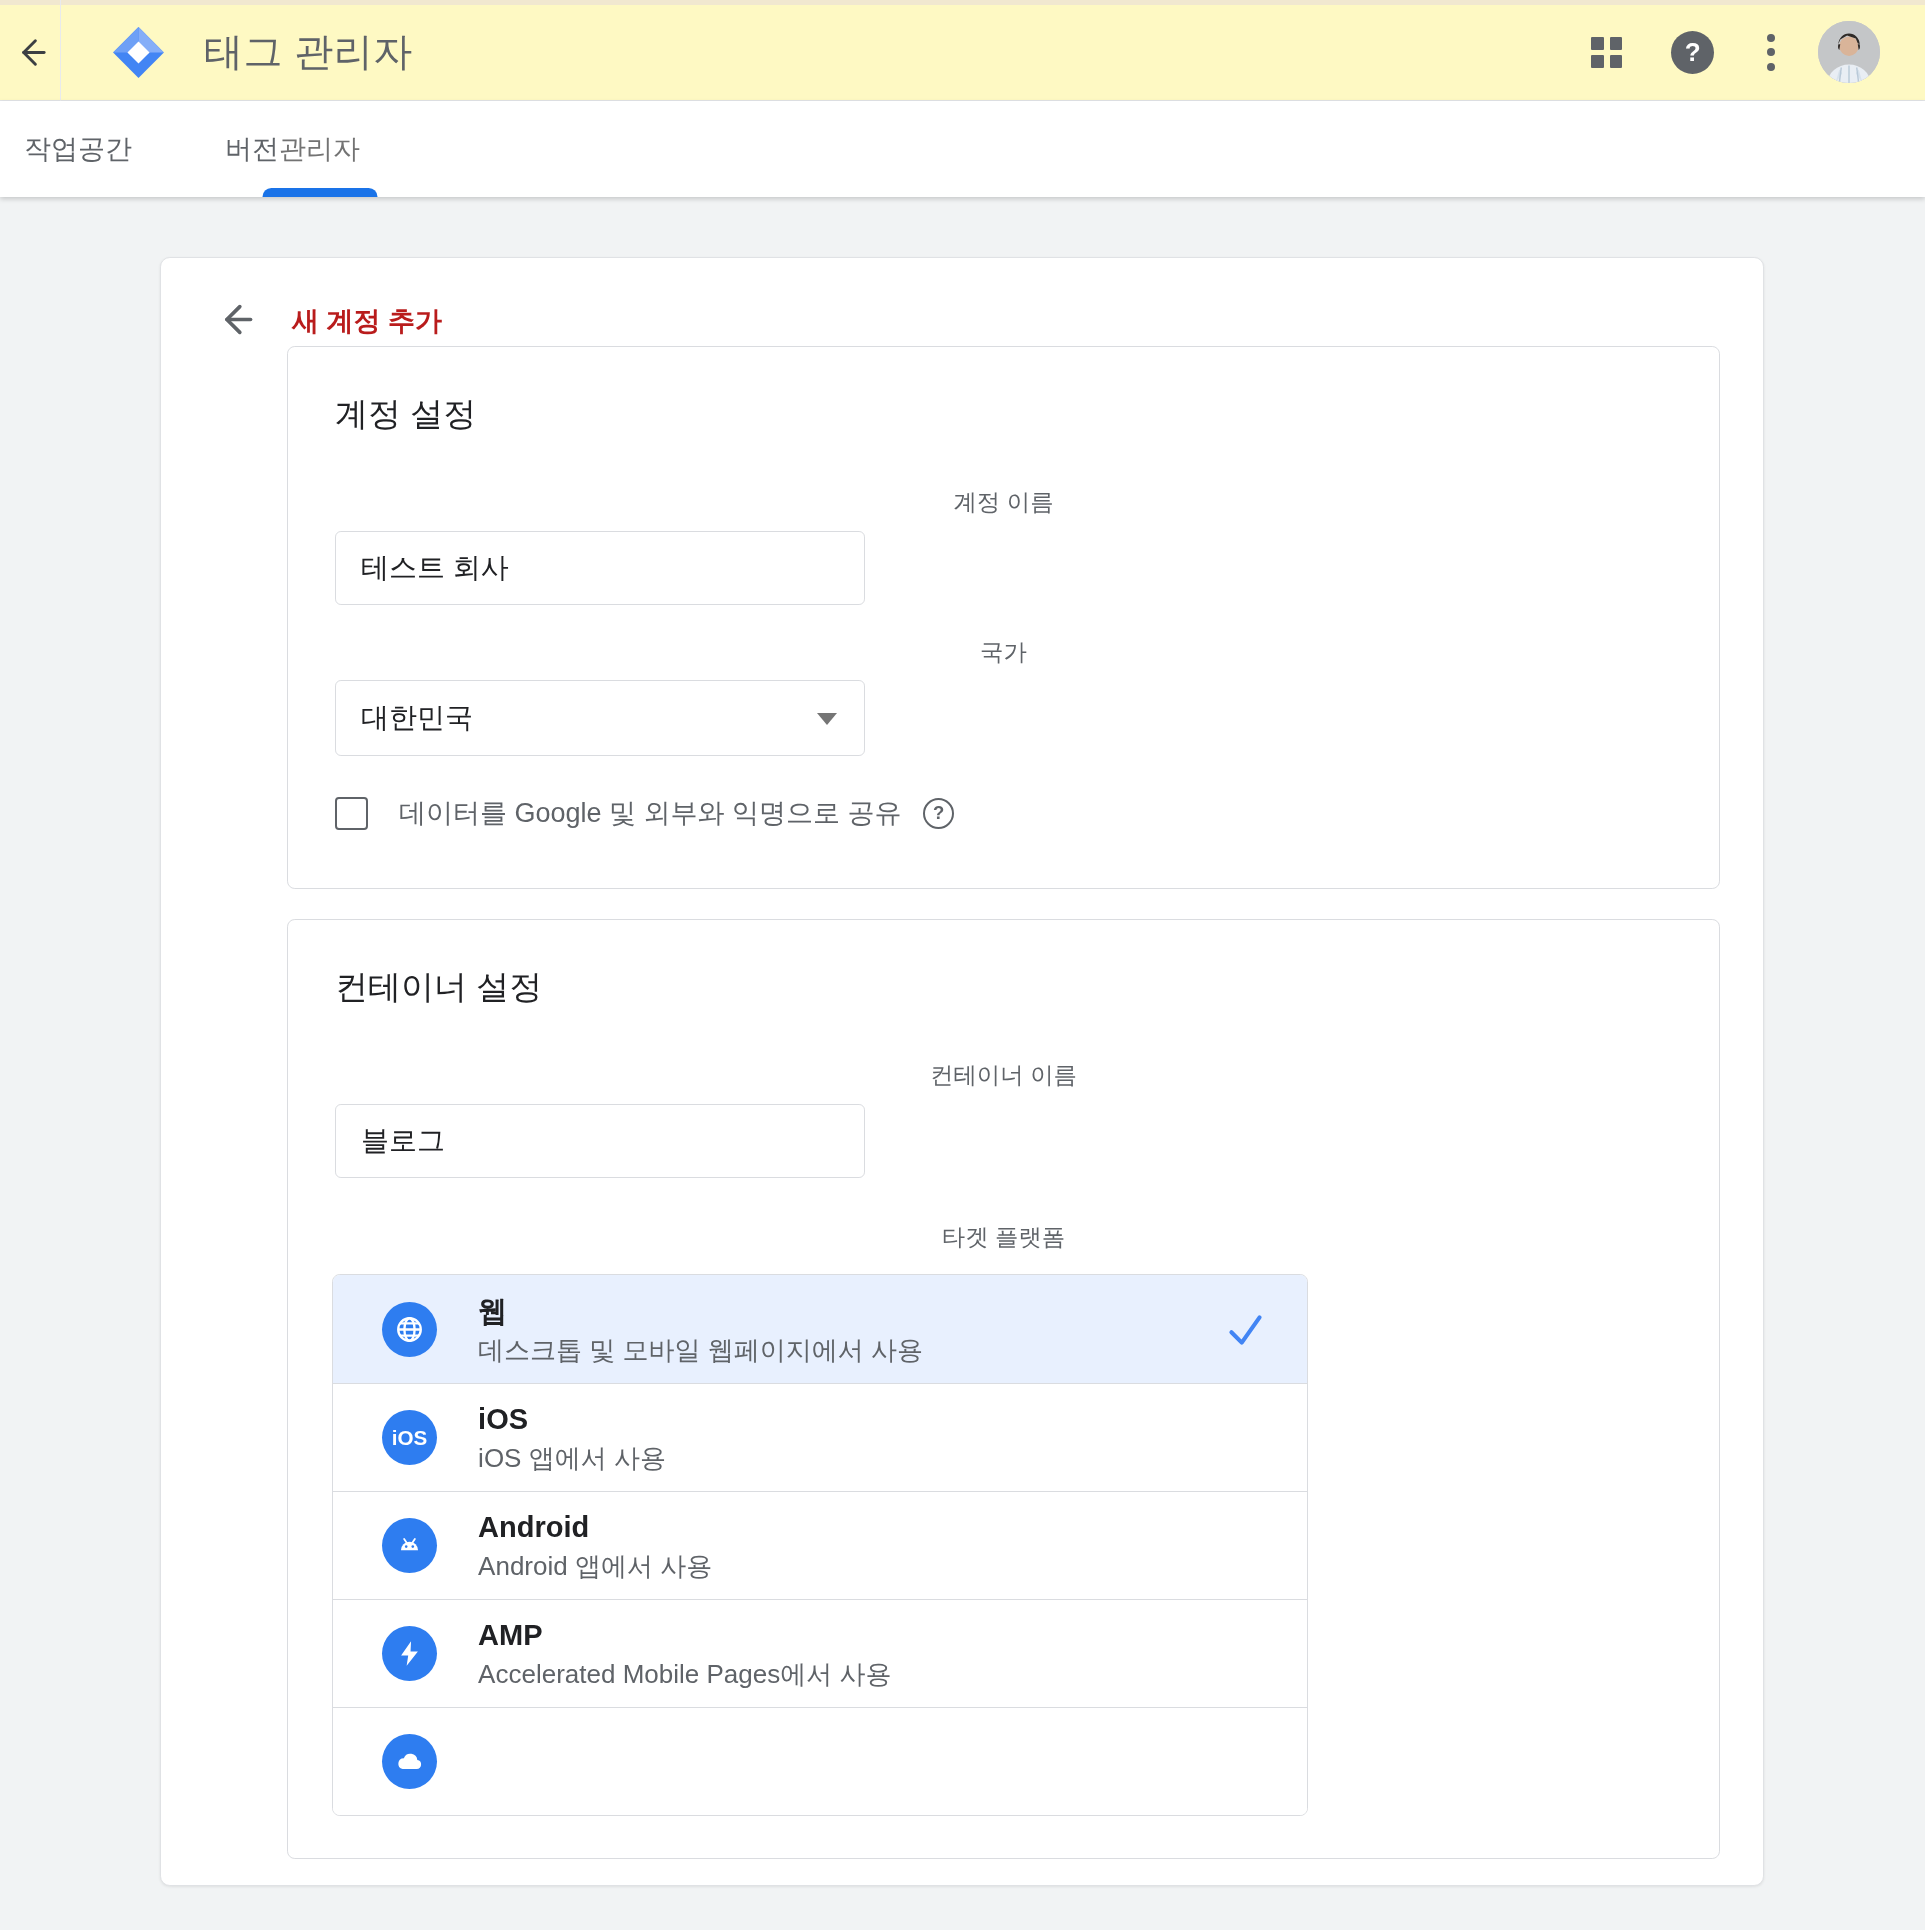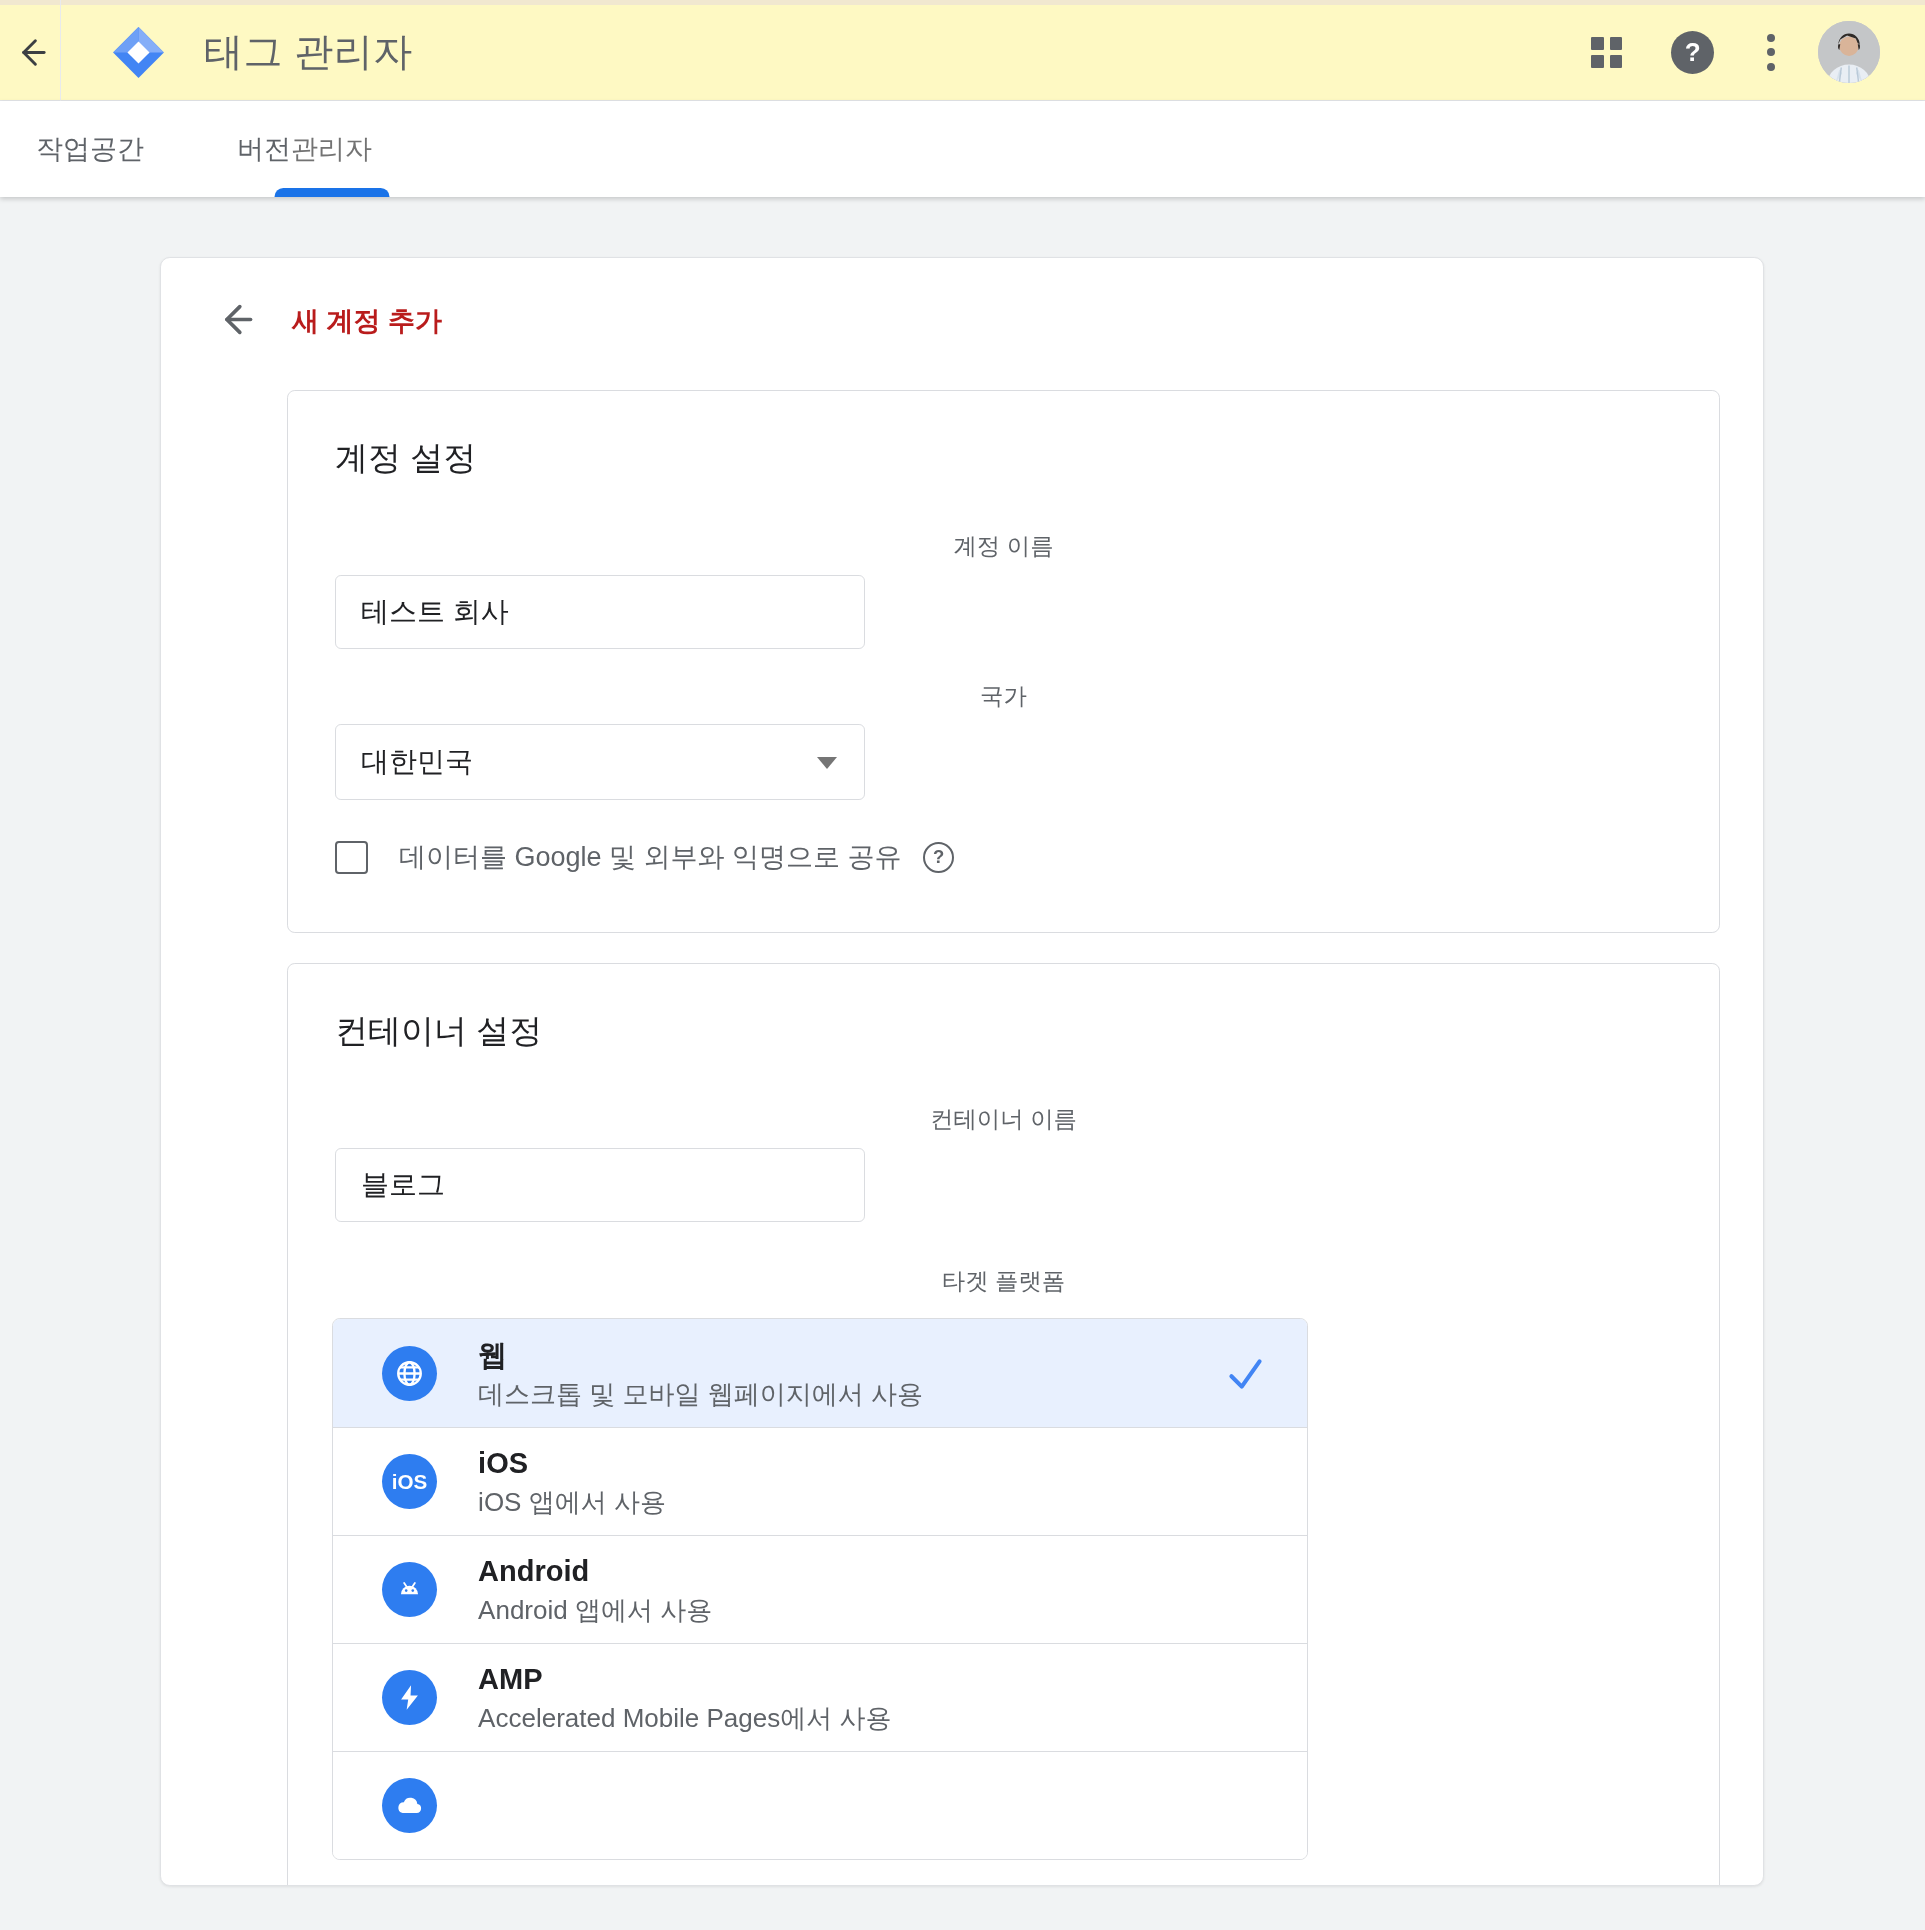--- a/index.html
+++ b/index.html
@@ -28,21 +28,21 @@
     margin-left:49px; width:43px; height:43px; border-radius:50%; background:#5f6368;
     color:#ffffff; font-size:26px; font-weight:bold; display:flex; align-items:center; justify-content:center; cursor:pointer;
   }
   .dots-icon { margin-left:49px; width:9.8px; display:flex; flex-direction:column; gap:6.8px; cursor:pointer; padding:3.9px; }
   .dots-icon span { width:7.8px; height:7.8px; border-radius:50%; background:#5f6368; }
   .avatar { margin-left:45px; width:62px; height:62px; border-radius:50%; overflow:hidden; cursor:pointer; background:#c4c6c8; }
 
   
   .tabbar {
     height:96px; background:#ffffff; display:flex; align-items:stretch;
-    padding-left:36px; position:relative; z-index:2;
+    padding-left:24px; position:relative; z-index:2;
     box-shadow:0 2px 4.9px rgba(0,0,0,0.18);
   }
   .tab {
     position:relative; display:flex; align-items:center; font-size:27px; color:#5f6368;
     cursor:pointer; white-space:nowrap;
   }
   .tab.t1 { margin-right:93px; }
   .tab.t2 { }
   .tab.active { color:#737373; }
   .tab .underline {
@@ -58,21 +58,21 @@
     height:1629px; padding-top:39px; overflow:hidden;
   }
   .page-head { display:flex; align-items:center; padding-left:53px; height:49px; }
   .page-back { background:none; border:none; cursor:pointer; width:43px; height:43px; display:flex; align-items:center; justify-content:center; }
   .page-title { margin-left:35px; font-size:27px; color:#b91c1c; }
 
   .section-card {
     margin-left:126px; width:1433px; border:1px solid #dadce0; border-radius:7.8px;
     padding:45px 47px 57px 47px; background:#fff;
   }
-  .section-card.account { margin-top:44px; }
+  .section-card.account { }
   .section-card.container { margin-top:30px; padding-bottom:42px; }
   .section-heading { font-size:33px; color:#202124; font-weight:normal; }
   .field-label { font-size:23.4px; color:#5f6368; margin-top:49px;text-align:center; }
   .field-label.tight { margin-top:31px; }
   .text-input {
     display:block; margin-top:12.7px; width:530px; height:74px; border:1px solid #dadce0;
     border-radius:5.9px; font-size:28px; color:#202124; padding:4px 25px;
     font-family:"Liberation Sans","DejaVu Sans",sans-serif; background:#fff; outline:none;
   }
   .select-box {

